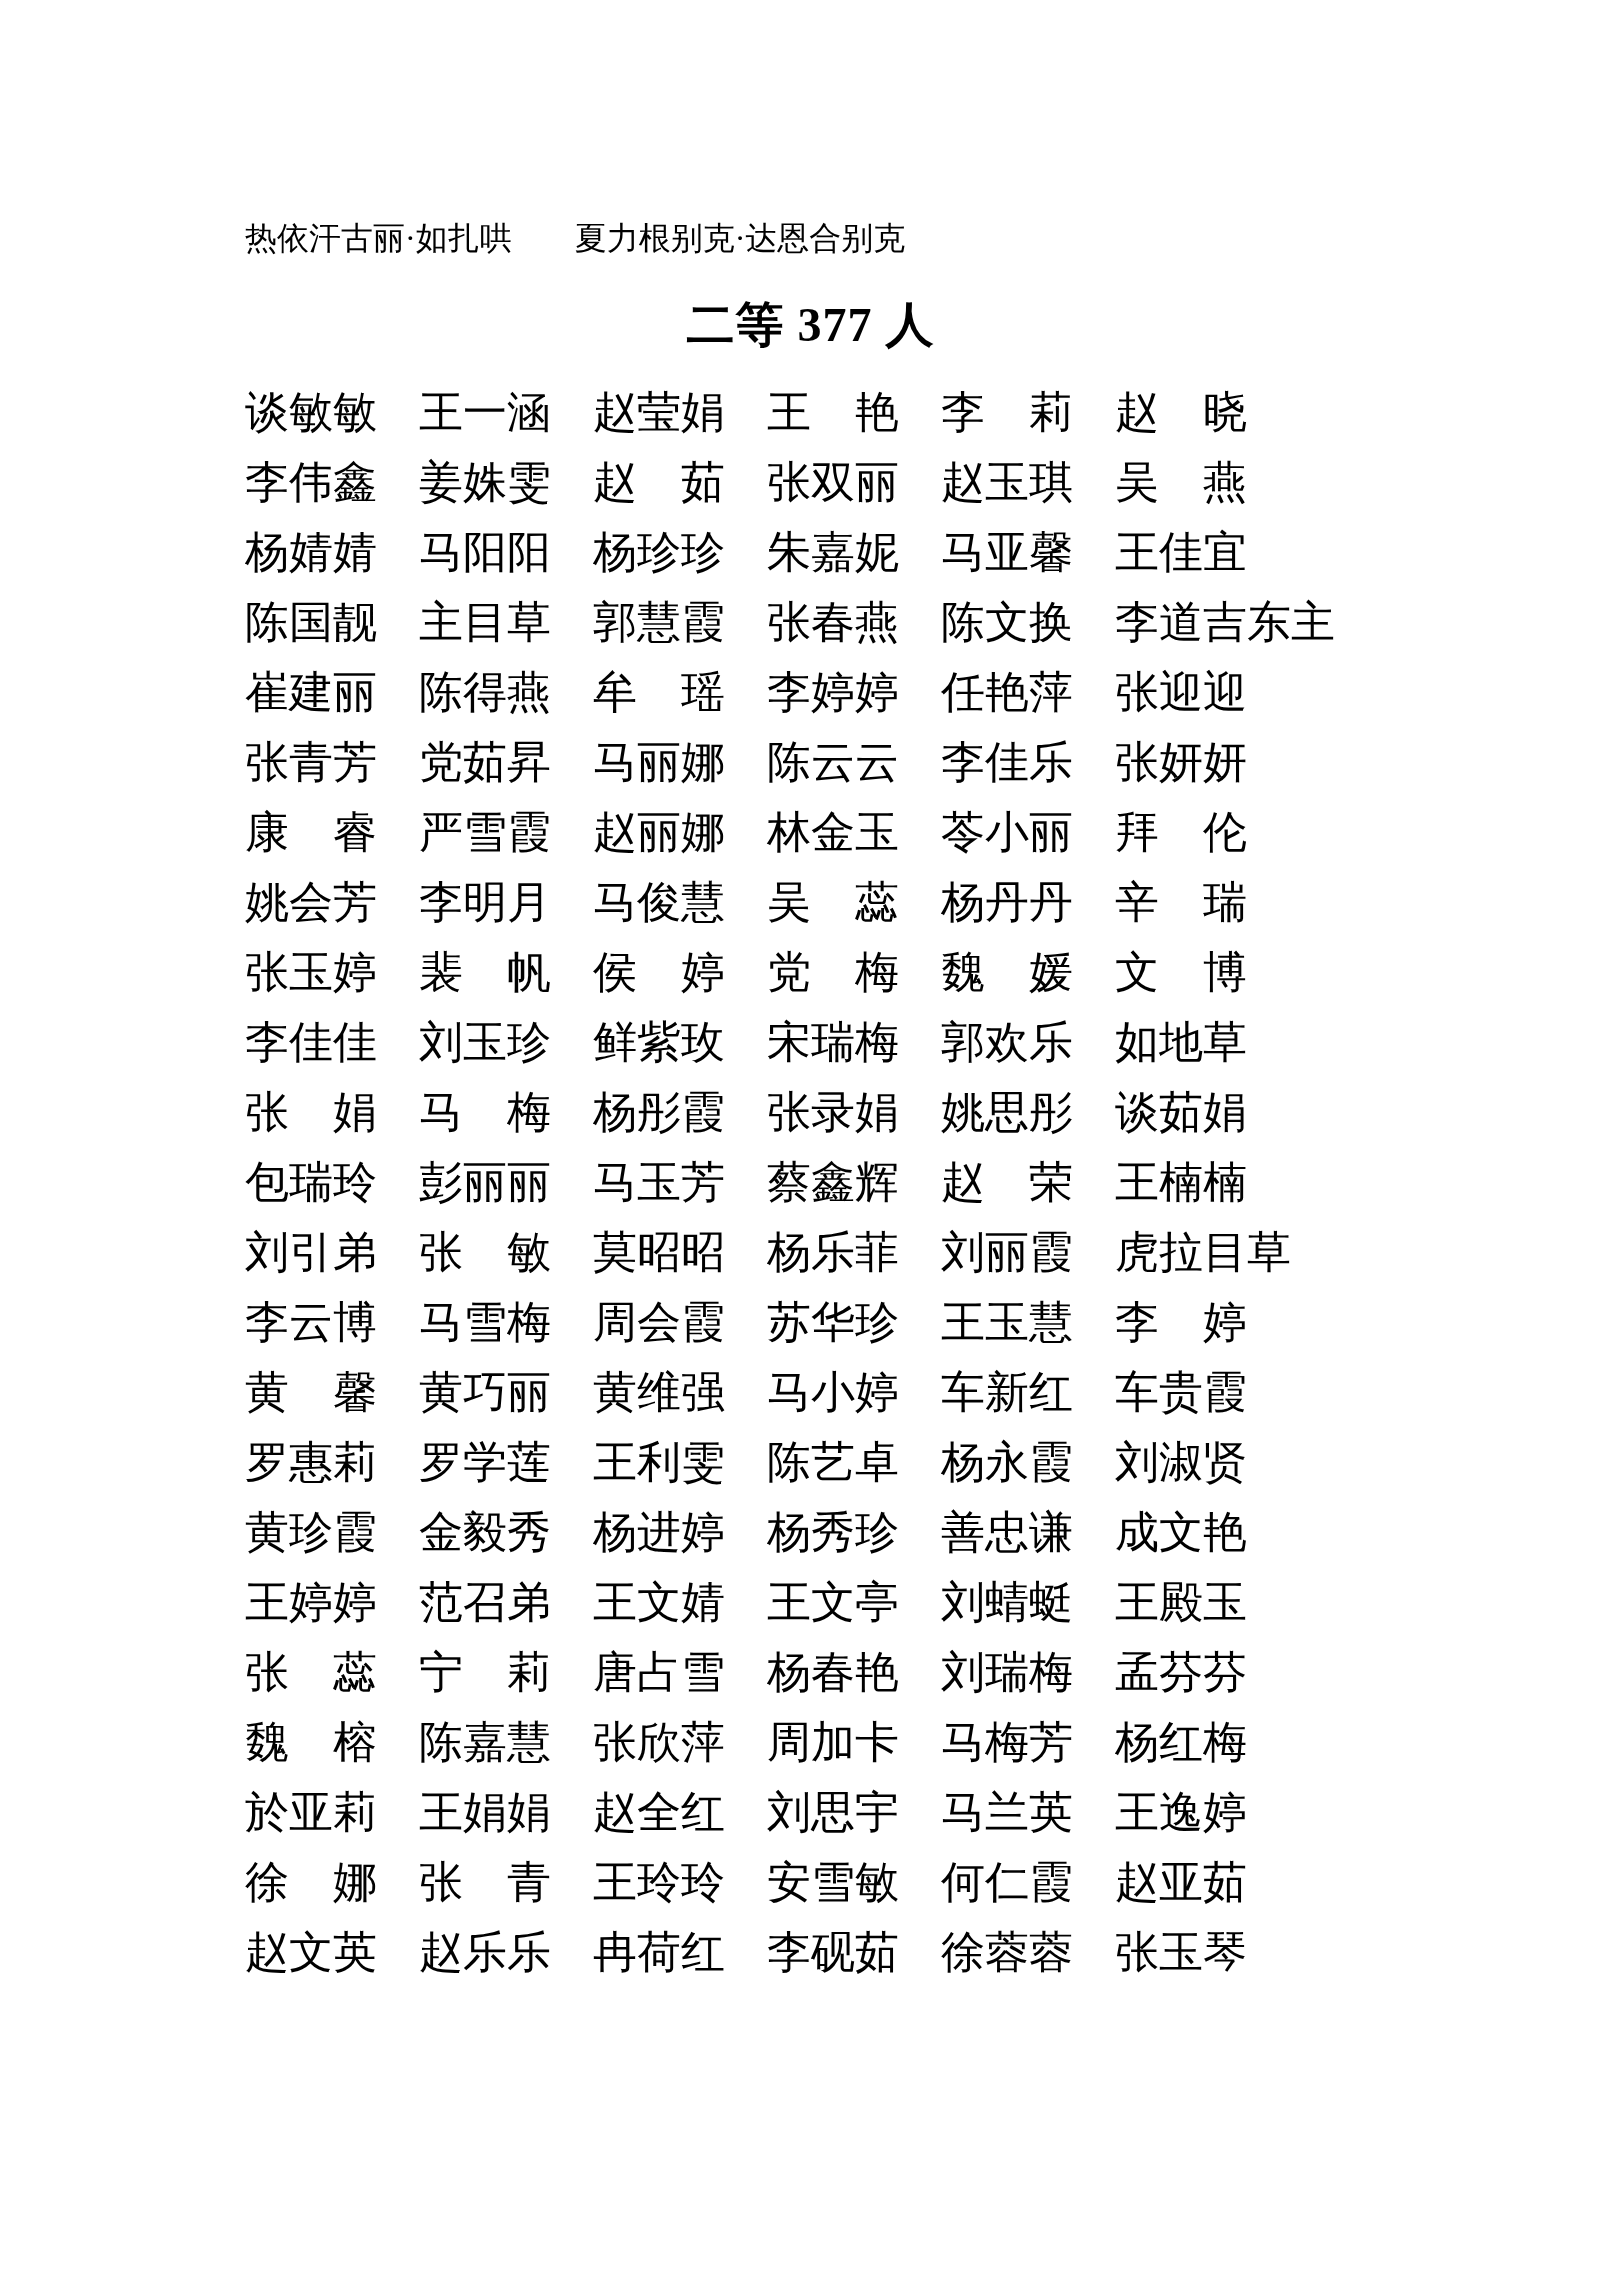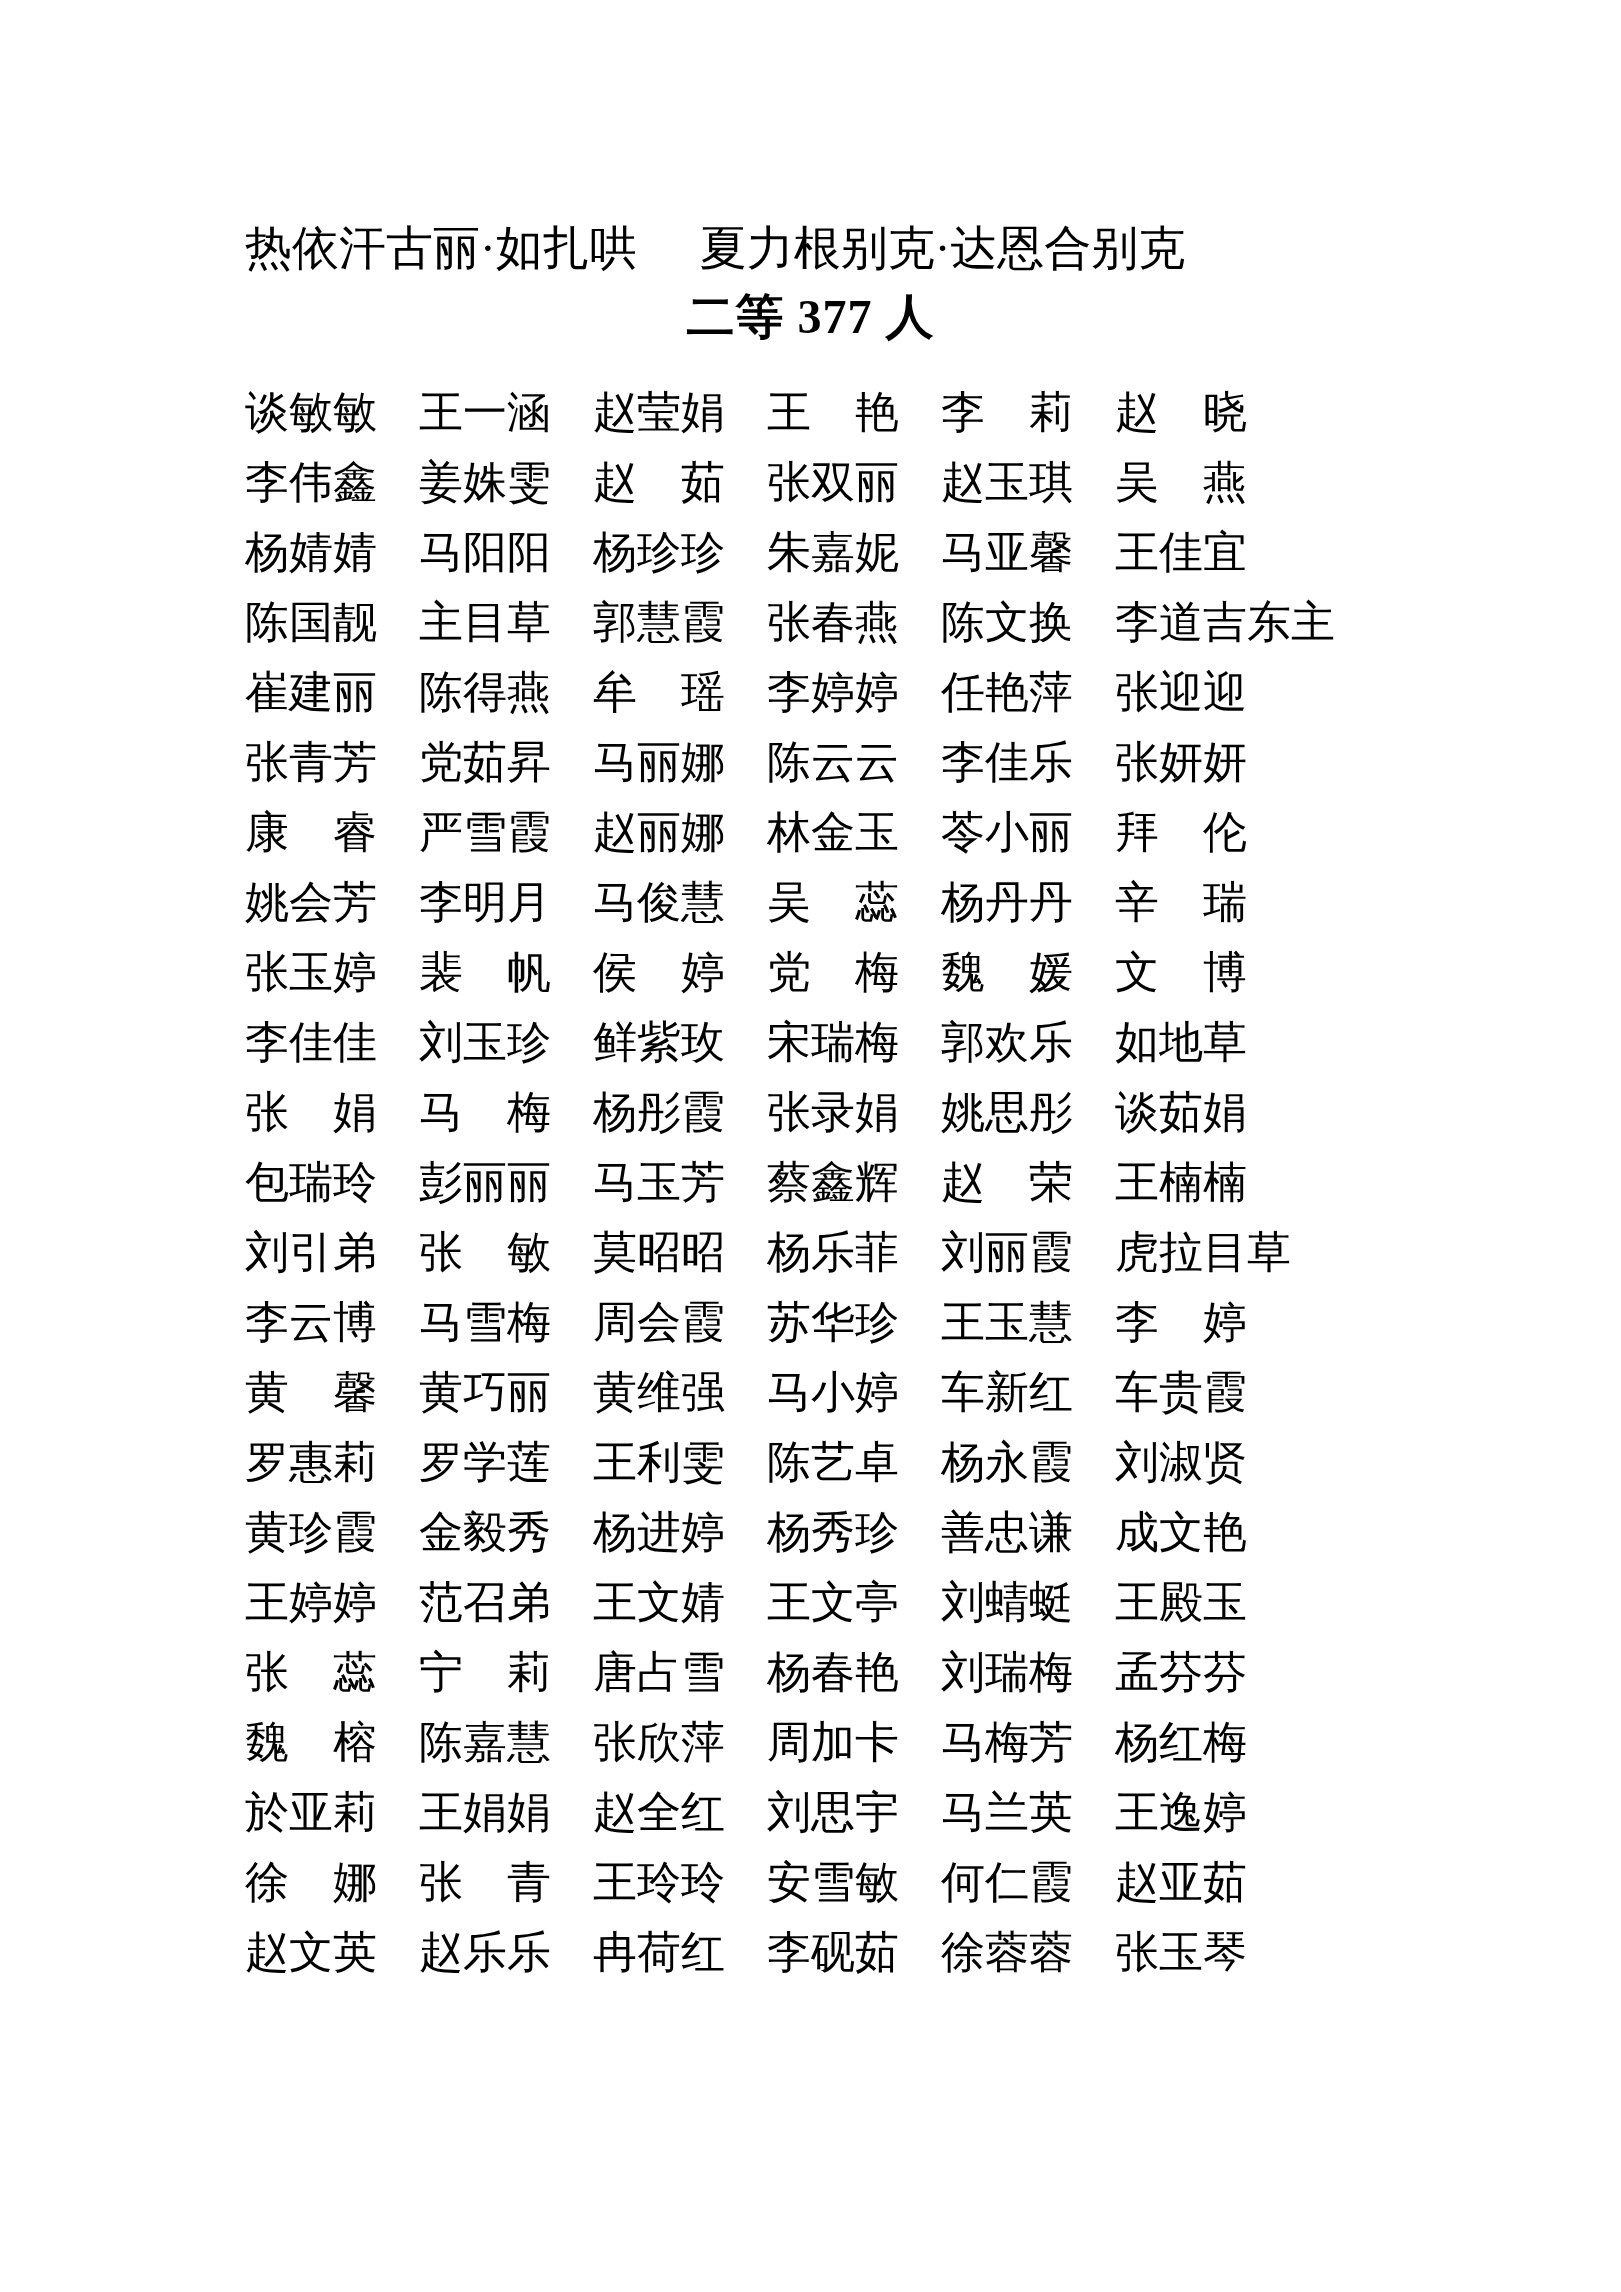--- a/index.html
+++ b/index.html
@@ -15,28 +15,28 @@
     color: #000000;
     font-family: "Liberation Serif", "DejaVu Serif", serif;
     overflow: hidden;
   }
   .header-line {
     position: absolute;
     left: 245px;
     top: 218px;
     display: flex;
     gap: 63px;
-    font-size: 47px;
+    font-size: 32px;
     line-height: 1.3;
     white-space: nowrap;
   }
   .section-title {
     position: absolute;
     left: 0;
-    top: 286px;
+    top: 294px;
     width: 1621px;
     text-align: center;
     font-size: 48px;
     font-weight: 700;
     line-height: 1.3;
     letter-spacing: 1px;
   }
   .name-grid {
     position: absolute;
     left: 245px;

